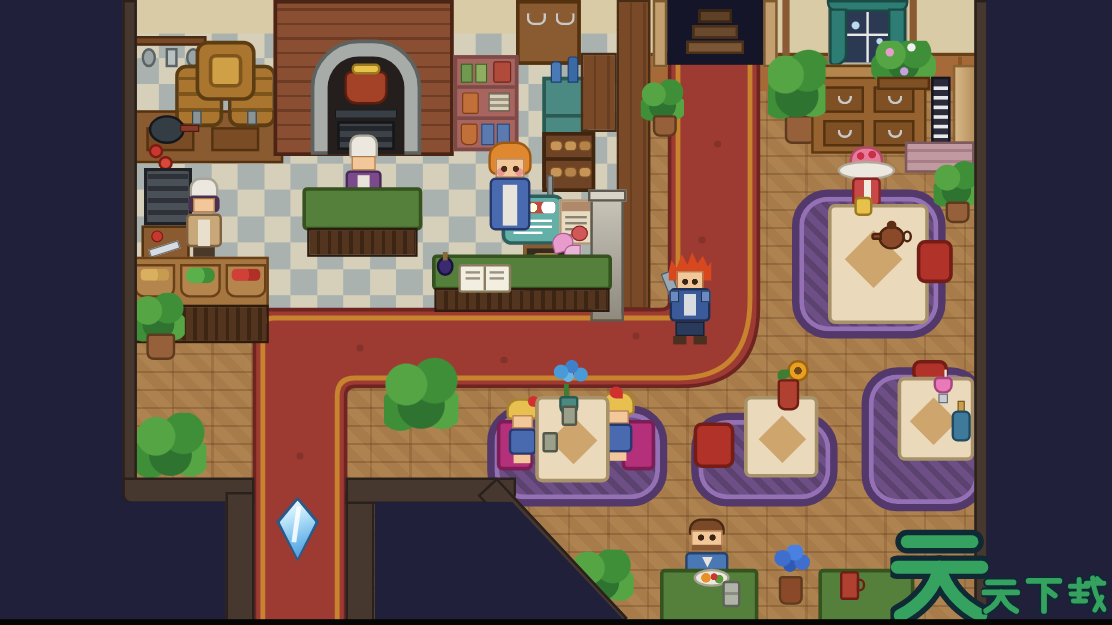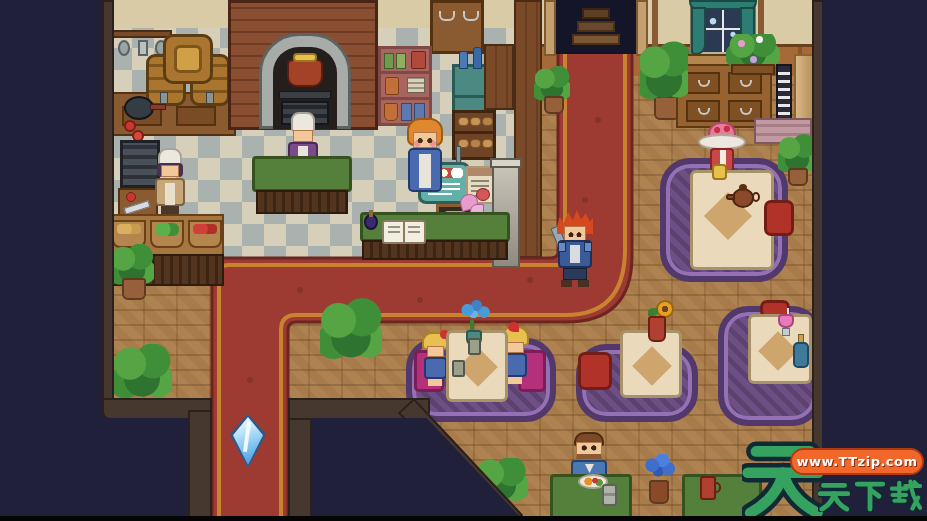--- a/index.html
+++ b/index.html
@@ -410,23 +410,20 @@
         <path d="M50,46 C46,66 31,84 10,95"></path>
         <path d="M50,46 C56,68 72,85 92,95"></path>
     </g>
     <g fill="none" stroke="#35a35f" stroke-width="13" stroke-linecap="round">
       <path d="M17,20 H83"></path>
         <path d="M7,46 H93"></path>
         <path d="M50,46 C46,66 31,84 10,95"></path>
         <path d="M50,46 C56,68 72,85 92,95"></path>
     </g>
   </svg>
-  <div class="px wm-pill" style="left:790px;top:448px;width:134px;height:27px;">
-     <span>www.TTzip.com</span>
-  </div>
   <svg class="px" style="left:818px;top:478px" width="32" height="34" viewBox="0 0 100 100" aria-label="天">
     <g fill="none" stroke="#0f2a34" stroke-width="26" stroke-linecap="round">
       <path d="M17,20 H83"></path>
         <path d="M7,46 H93"></path>
         <path d="M50,46 C46,66 31,84 12,94"></path>
         <path d="M50,46 C56,68 72,85 90,94"></path>
     </g>
     <g fill="none" stroke="#35a35f" stroke-width="15" stroke-linecap="round">
       <path d="M17,20 H83"></path>
         <path d="M7,46 H93"></path>

